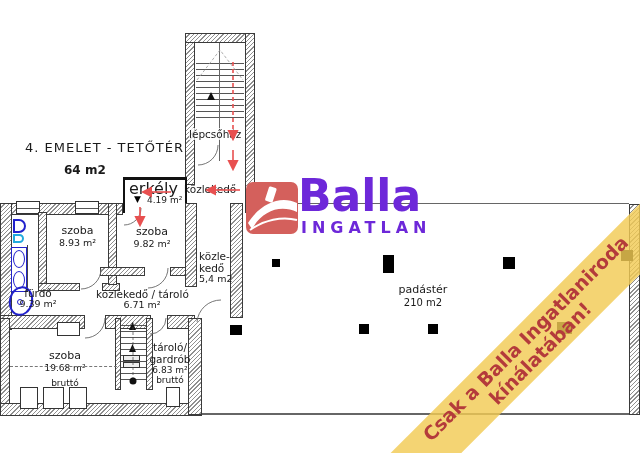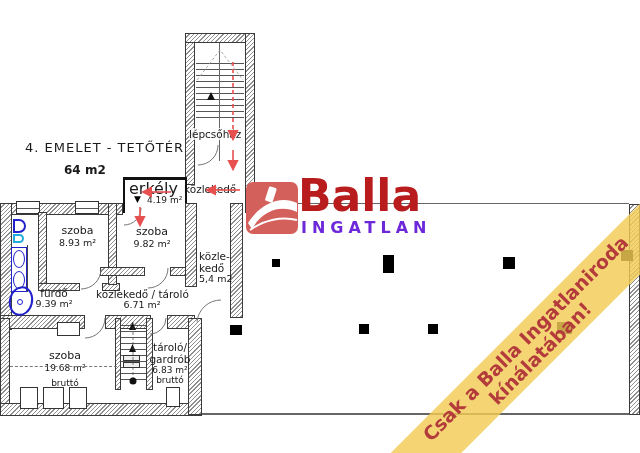--- a/index.html
+++ b/index.html
@@ -17,21 +17,21 @@
   .treads{position:absolute;background:repeating-linear-gradient(180deg,rgba(0,0,0,0) 0 5px,#555 5px 6px);}
   .thinline{position:absolute;background:#666;}
   .dashline{position:absolute;border-top:1px dashed #777;}
   .fixture{position:absolute;box-sizing:border-box;}
   #banner{position:absolute;left:323px;top:321px;width:420px;height:50px;
           transform:rotate(-45deg);background:rgba(241,203,84,0.82);
           display:flex;flex-direction:column;align-items:center;justify-content:center;
           z-index:60;}
   #banner .bl{font-size:19px;font-weight:bold;color:#B43B3B;line-height:1.12;white-space:nowrap;}
   #logo{position:absolute;left:246px;top:182px;z-index:50;}
-  #logo-brand{position:absolute;left:52px;top:-8px;font-size:44px;font-weight:800;color:#b91c1c;line-height:1;}
+  #logo-brand{position:absolute;left:52px;top:-8px;font-size:44px;font-weight:800;color:#6d28d9;line-height:1;}
   #logo-sub{position:absolute;left:55px;top:38px;font-size:16px;font-weight:bold;letter-spacing:5px;color:#6d28d9;line-height:1;}
   svg{display:block;}
   #symbols{position:absolute;left:0;top:0;z-index:40;}
 </style>
 </head>
 <body>
 
 <div id="canvas">
 
   <div class="lbl" style="left:25px;top:141px;font-size:13px;letter-spacing:1px;">4. EMELET - TETŐTÉR</div>
@@ -97,21 +97,21 @@
   <div class="fixture" style="left:17px;top:299px;width:6px;height:6px;border:1px solid #2222CC;border-radius:50%;"></div>
 
   <div class="lbl c" style="left:45px;top:225px;width:65px;font-size:11px;">
     <div>szoba</div>
     <div style="font-size:9.5px;">8.93 m²</div>
   </div>
   <div class="lbl c" style="left:118px;top:226px;width:68px;font-size:11px;">
     <div>szoba</div>
     <div style="font-size:9.5px;">9.82 m²</div>
   </div>
-  <div class="lbl c" style="left:28px;top:287px;width:52px;font-size:10.5px;">
+  <div class="lbl c" style="left:12px;top:287px;width:52px;font-size:10.5px;">
     <div>fürdő</div>
     <div style="font-size:9.5px;">9.39 m²</div>
   </div>
   <div class="lbl c" style="left:96px;top:288px;width:92px;font-size:10.5px;">
     <div>közlekedő / tároló</div>
     <div style="font-size:9.5px;">6.71 m²</div>
   </div>
   <div class="lbl" style="left:199px;top:250px;font-size:10.5px;">
     <div>közle-</div>
     <div>kedő</div>
@@ -121,20 +121,24 @@
     <div>szoba</div>
     <div style="font-size:9px;">19.68 m²</div>
     <div style="font-size:9px;margin-top:5px;">bruttó</div>
   </div>
   <div class="dashline" style="left:10px;top:366px;width:107px;"></div>
   <div class="lbl c" style="left:148px;top:341px;width:44px;font-size:10.5px;">
     <div>tároló/</div>
     <div>gardrób</div>
     <div style="font-size:9px;">6.83 m²</div>
     <div style="font-size:9px;">bruttó</div>
+  </div>
+  <div class="lbl c" style="left:392px;top:284px;width:62px;font-size:11px;">
+    <div>padástér</div>
+    <div style="font-size:10px;">210 m2</div>
   </div>
 
   <div class="col" style="left:272px;top:259px;width:8px;height:8px;"></div>
   <div class="col" style="left:383px;top:255px;width:11px;height:18px;"></div>
   <div class="col" style="left:503px;top:257px;width:12px;height:12px;"></div>
   <div class="col" style="left:359px;top:324px;width:10px;height:10px;"></div>
   <div class="col" style="left:428px;top:324px;width:10px;height:10px;"></div>
   <div class="col" style="left:230px;top:325px;width:12px;height:10px;"></div>
   <div class="col" style="left:557px;top:322px;width:15px;height:12px;"></div>
   <div class="col" style="left:621px;top:250px;width:12px;height:11px;"></div>

